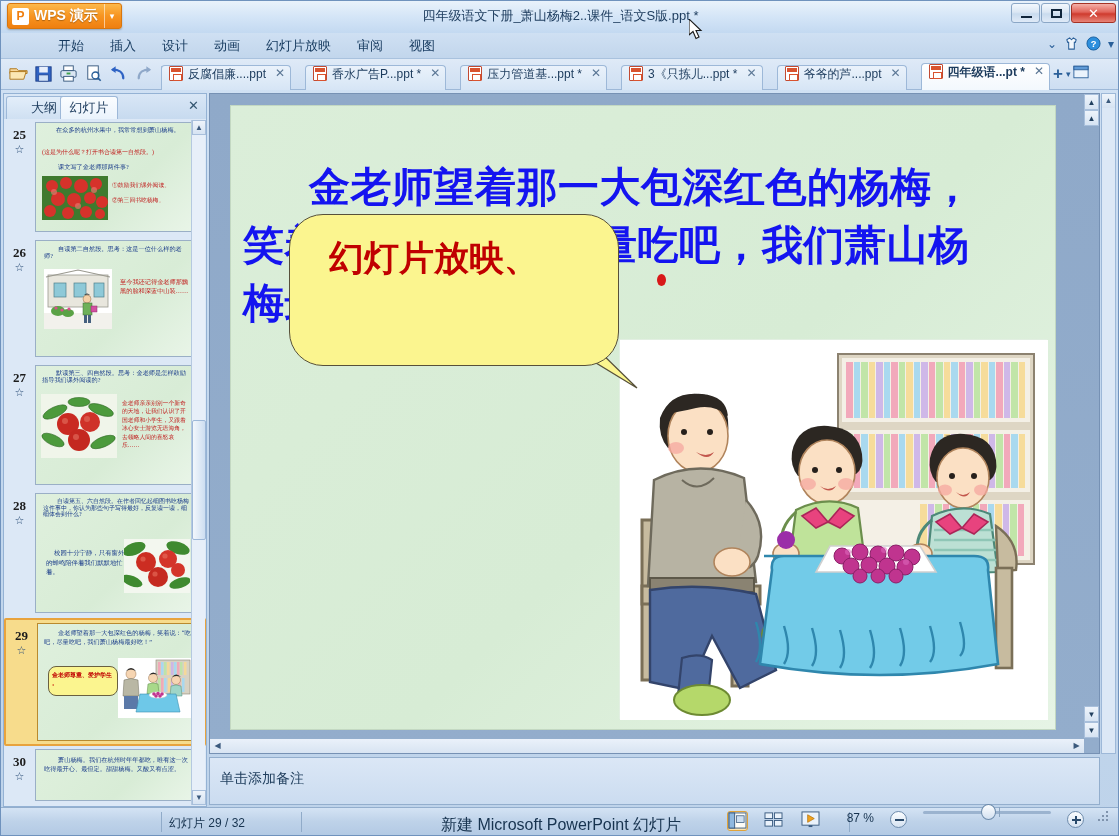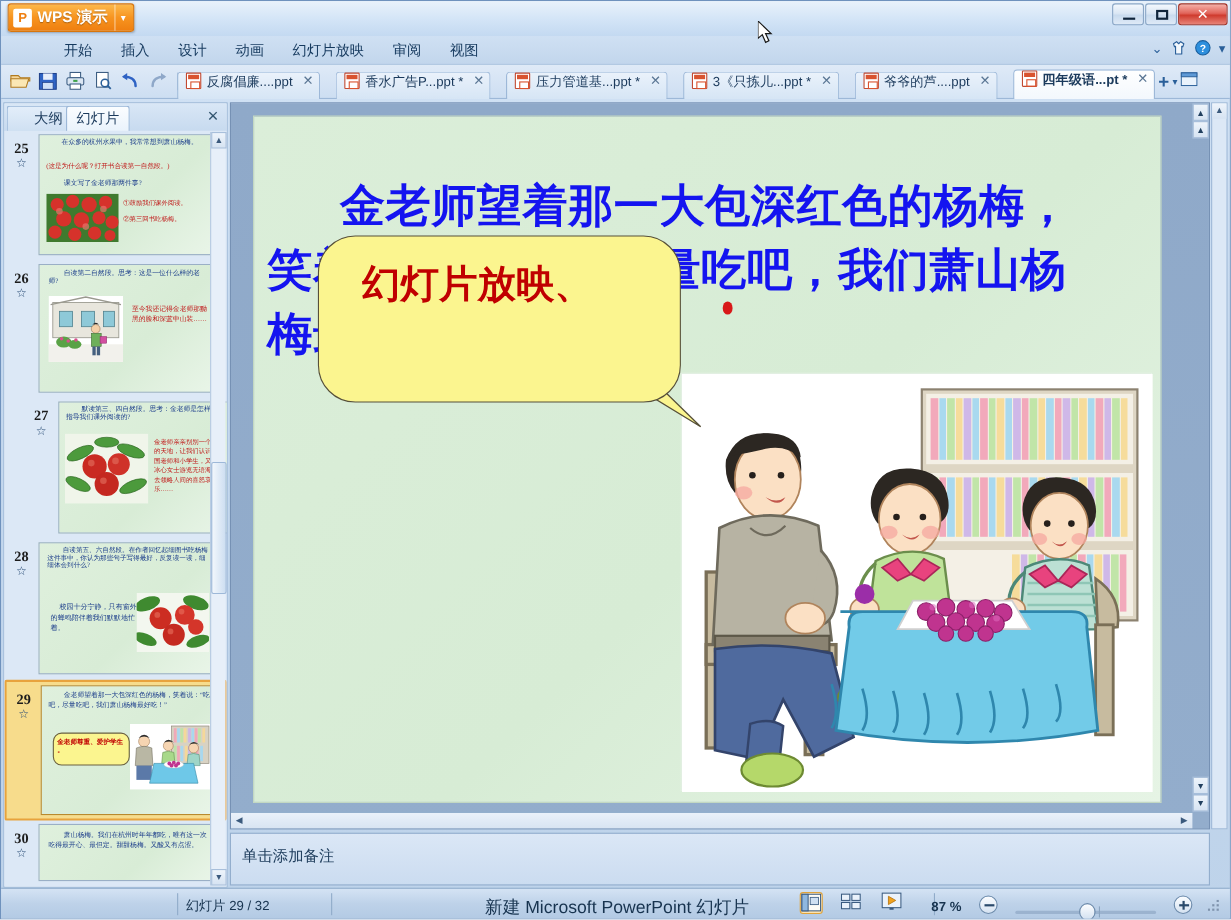--- a/index.html
+++ b/index.html
@@ -255,21 +255,21 @@
     background: linear-gradient(180deg,#d4e3f4 0%,#bed2e9 50%,#b3cae4 100%);
     border-top: 1px solid #93aecd;
   }
   .sb-slideno {
     position: absolute; left: 168px; top: 7px; font-size: 12px; color: #17334f;
   }
   .sb-sep { position: absolute; top: 4px; width: 1px; height: 20px; background: #90abc9; }
   .sb-layout {
     position: absolute; left: 440px; top: 7px; font-size: 16px; color: #17334f;
   }
-  .sb-right { position: absolute; right: 8px; top: 3px; display: flex; align-items: flex-end; gap: 16px; font-weight: bold; }
+  .sb-right { position: absolute; right: 8px; top: 3px; display: flex; align-items: flex-start; gap: 16px; }
   .viewbtn { width: 21px; height: 20px; position: relative; }
   .viewbtn.active { border: 1px solid #e0a33a; border-radius: 3px; background: linear-gradient(180deg,#fff6e0,#fde3ae); }
   .zoomval { font-size: 12px; color: #17334f; min-width: 36px; text-align: right; }
   .zcircle {
     width: 17px; height: 17px; border-radius: 50%;
     border: 1px solid #6d8bab; background: linear-gradient(180deg,#fbfdff,#d5e2f1);
     position: relative;
   }
   .zcircle::before { content:""; position:absolute; left:4px; top:7px; width:9px; height:2px; background:#2a4a6b; }
   .zcircle.plus::after { content:""; position:absolute; left:7px; top:4px; width:2px; height:8px; background:#2a4a6b; }
@@ -288,20 +288,21 @@
 <body>
 
 <div class="app">
 
   <div class="titlebar">
     <div class="wps-btn">
       <span class="wps-logo">P</span>
       <span class="wps-label">WPS 演示</span>
       <span class="wps-caret">▾</span>
     </div>
+    <div class="doc-title">四年级语文下册_萧山杨梅2..课件_语文S版.ppt *</div>
     <div class="wincontrols">
       <div class="wc">
           <span class="min-bar"></span>
         </div>
       <div class="wc">
           <span class="max-sq"></span>
         </div>
       <div class="wc close">
           <i>✕</i>
         </div>
@@ -509,21 +510,21 @@
                   <circle cx="12" cy="39" r="1.6"></circle>
                     <circle cx="18" cy="41" r="1.6"></circle>
                     <circle cx="25" cy="40" r="1.6"></circle>
                 </g>
               </svg>
             </div>
           </div>
         </div>
       </div>
 
-      <div class="thumb-row" style="height:128px;margin-left:18px;">
+      <div class="thumb-row" style="height:128px;">
         <div class="thumb-meta">
           <div class="thumb-num">27</div>
           <div class="thumb-star">☆</div>
         </div>
         <div class="thumb-frame" style="height:120px;">
           <div class="thumb-slide">
             <div class="tt" style="left:6px;top:4px;width:148px;font-size:6.2px;color:#1a3c8a;text-indent:14px;">默读第三、四自然段。思考：金老师是怎样鼓励指导我们课外阅读的?</div>
             <div class="tt" style="left:86px;top:33px;width:68px;font-size:5.8px;color:#c01818;line-height:1.45;">金老师亲亲别别一个新奇的天地，让我们认识了开国老师和小学生，又跟着冰心女士游览无语海角，去领略人间的喜怒哀乐……</div>
             <div style="position:absolute;left:5px;top:28px;width:76px;height:64px;overflow:hidden;">
               <svg width="76" height="64" viewBox="0 0 76 64">

